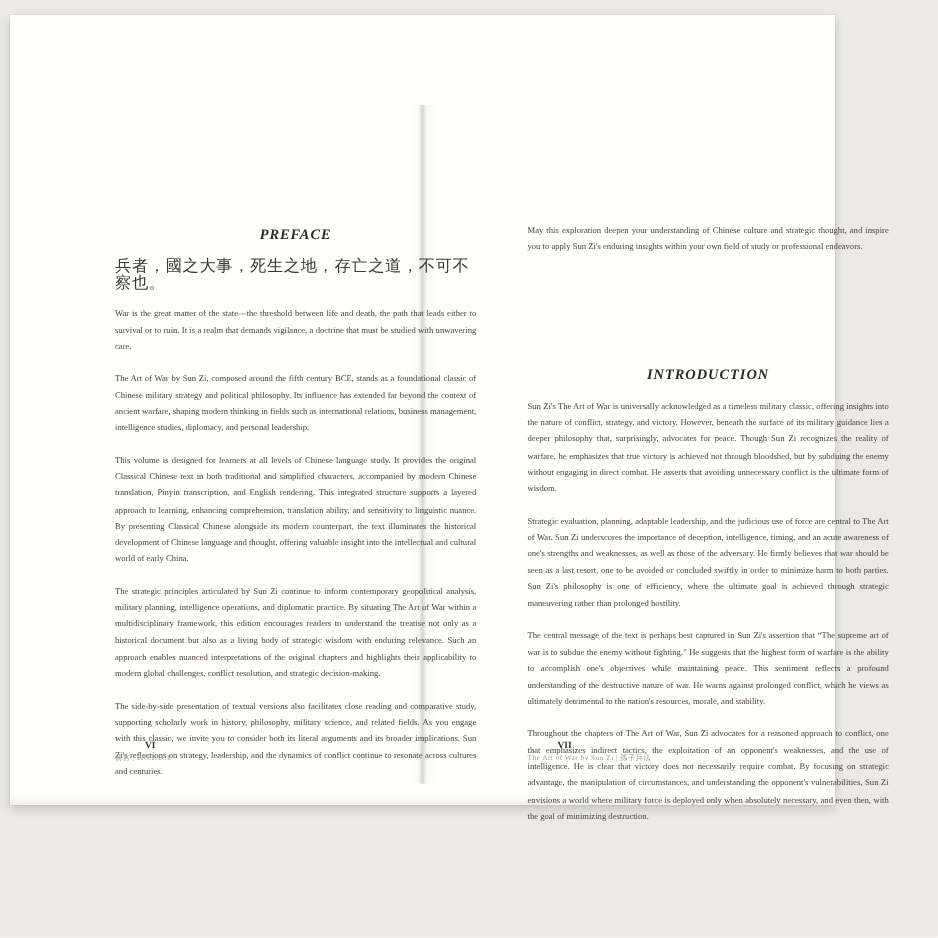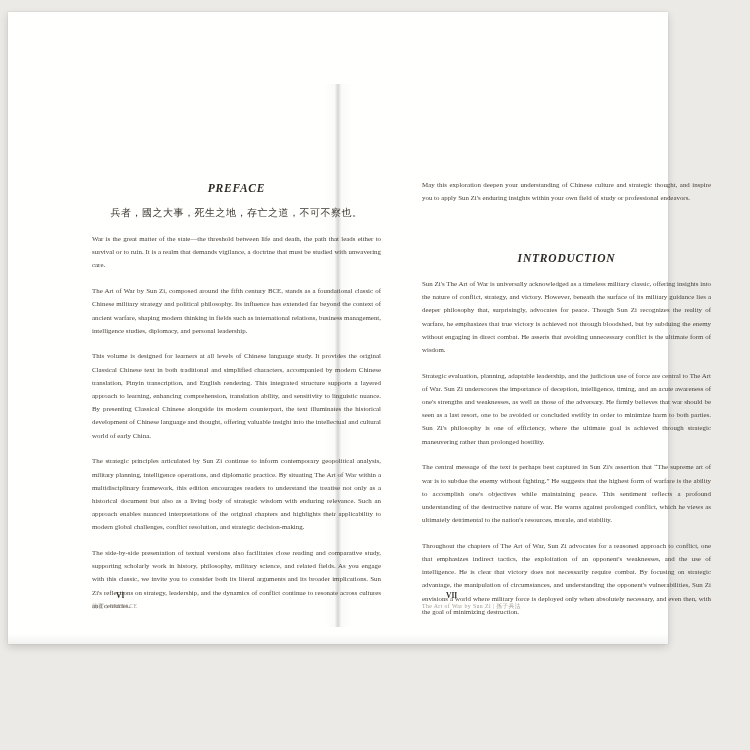--- a/index.html
+++ b/index.html
@@ -24,23 +24,23 @@
       rgba(0,0,0,0) 0%, rgba(0,0,0,0.02) 38%, rgba(0,0,0,0.16) 50%,
       rgba(0,0,0,0.02) 62%, rgba(0,0,0,0) 100%);
   }
   .page-col{position:absolute;width:289px;}
   .page-left{left:84px;top:170px;}
   .page-right{left:414px;top:166px;}
   .section-heading{
     font-style:italic;font-weight:bold;font-size:11.5px;
     text-align:center;letter-spacing:0.8px;color:#2e2a25;margin:0;
   }
-  .intro-heading{margin-top:48px;}
+  .intro-heading{margin-top:90px;}
   .epigraph{
-    text-align:center;font-size:10px;line-height:12.5px;
+    text-align:left;font-size:13px;line-height:12.5px;
     color:#3d3831;margin-top:13px;letter-spacing:0.5px;
   }
   .para{
     font-size:6.9px;line-height:13.2px;color:#474038;
     text-align:justify;margin:12.5px 0 0 0;
   }
   .lead{margin-top:0;}
   .footer{position:absolute;top:579px;width:289px;}
   .footer-left{left:84px;text-align:left;}
   .footer-right{left:414px;}

